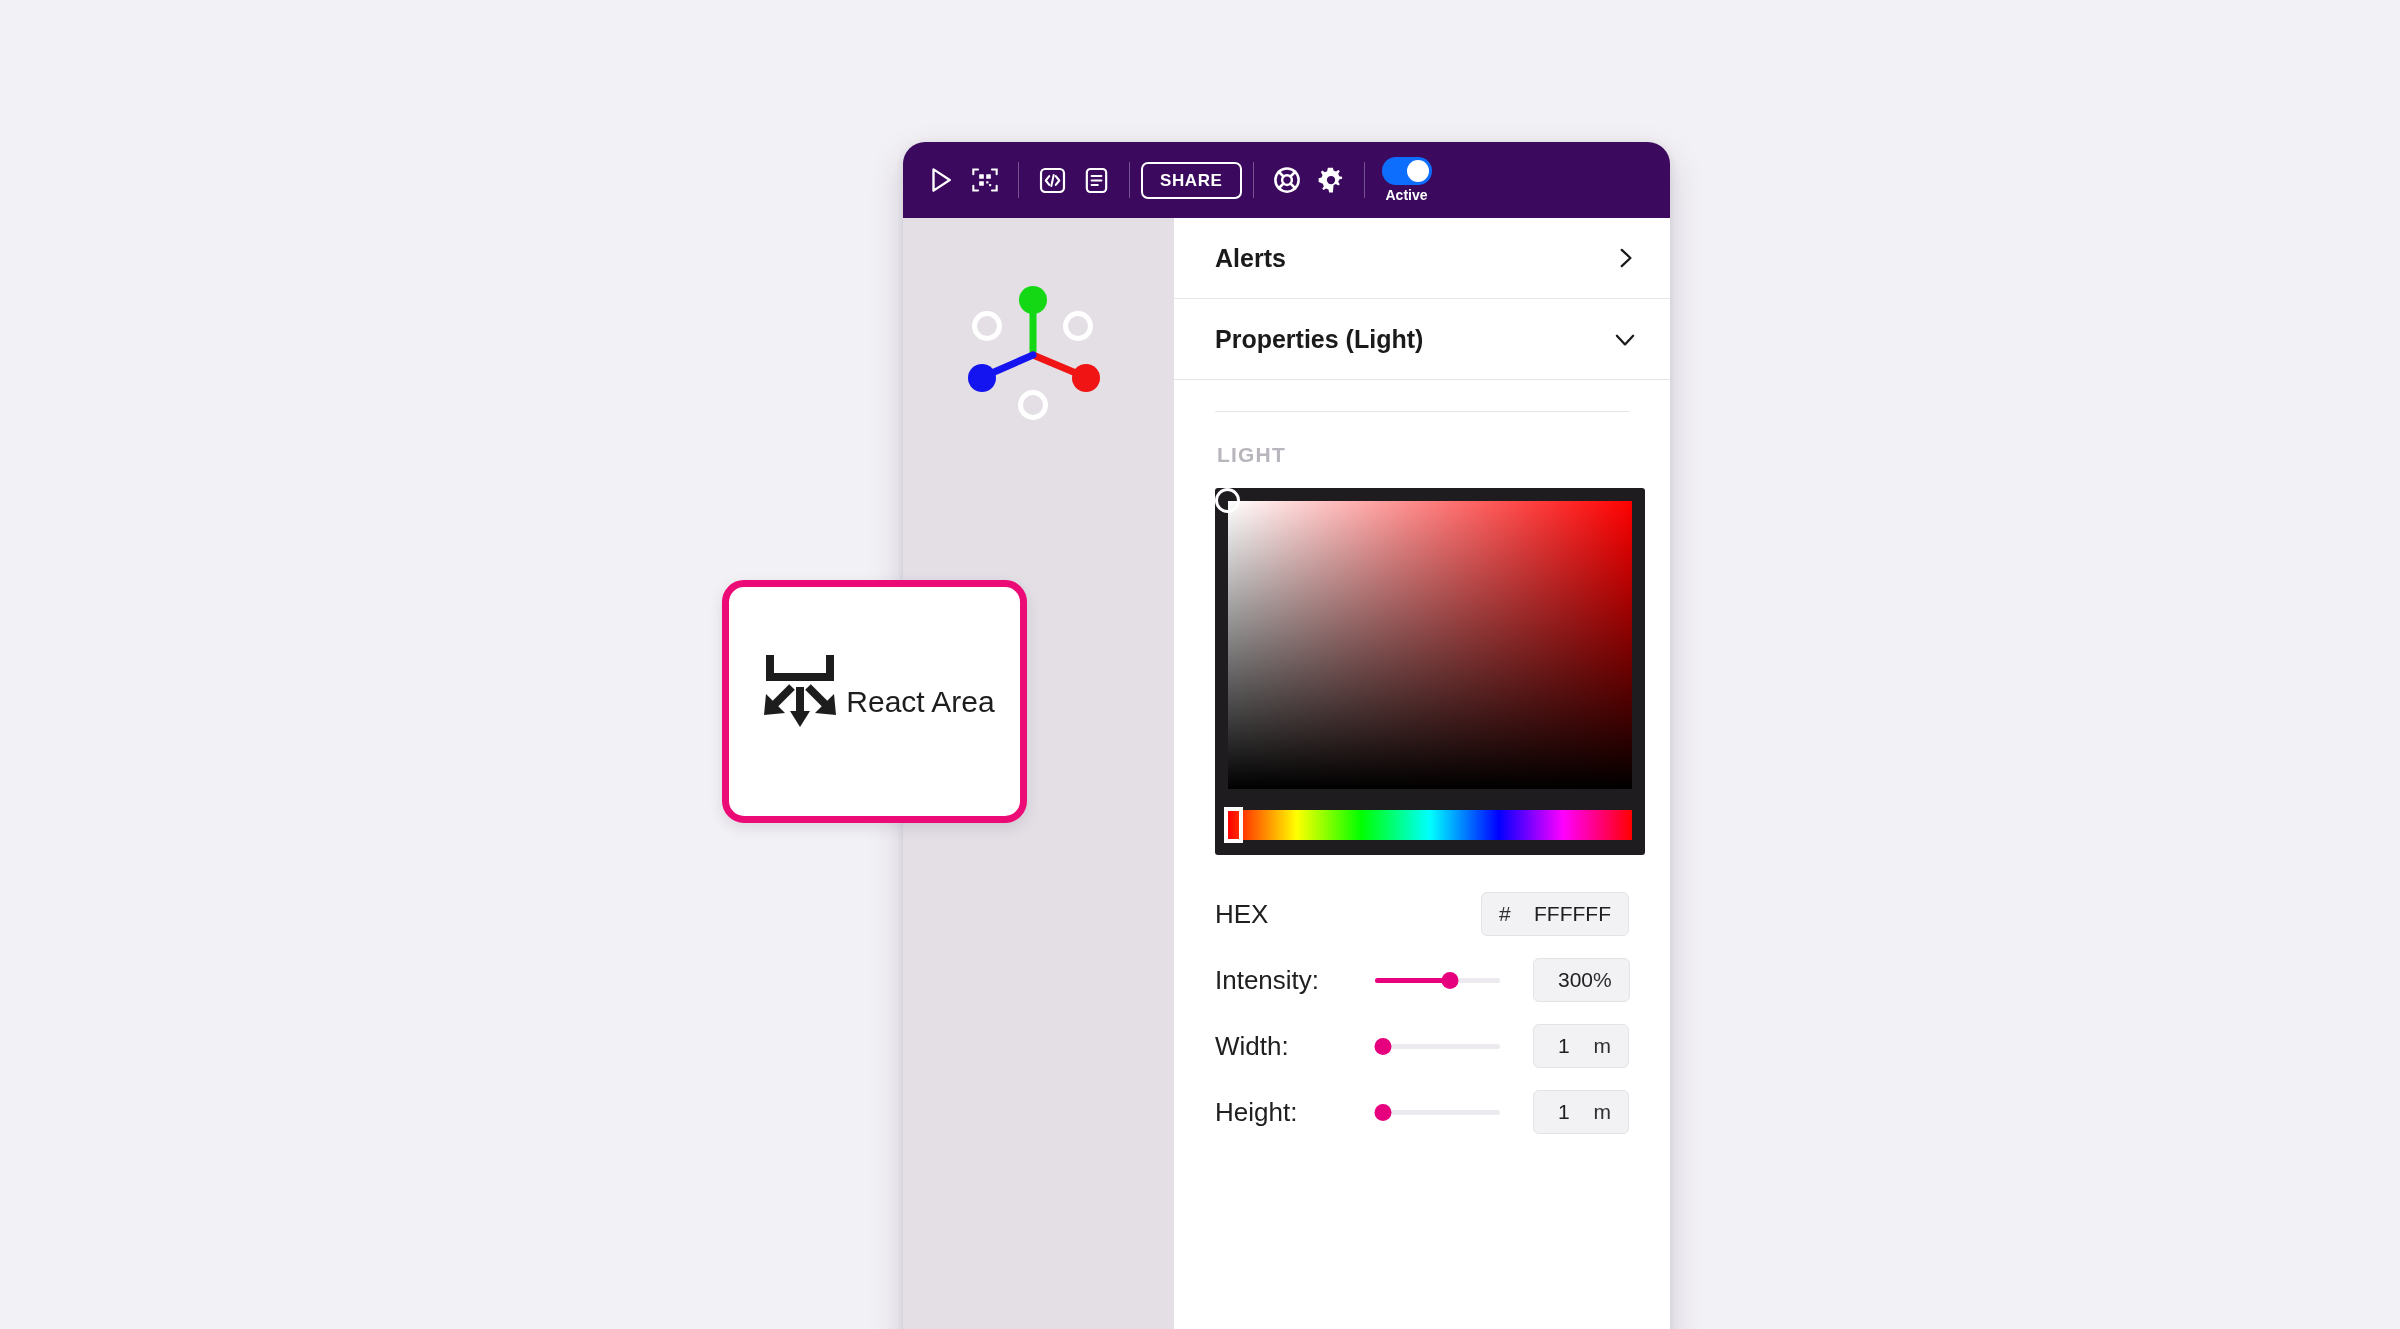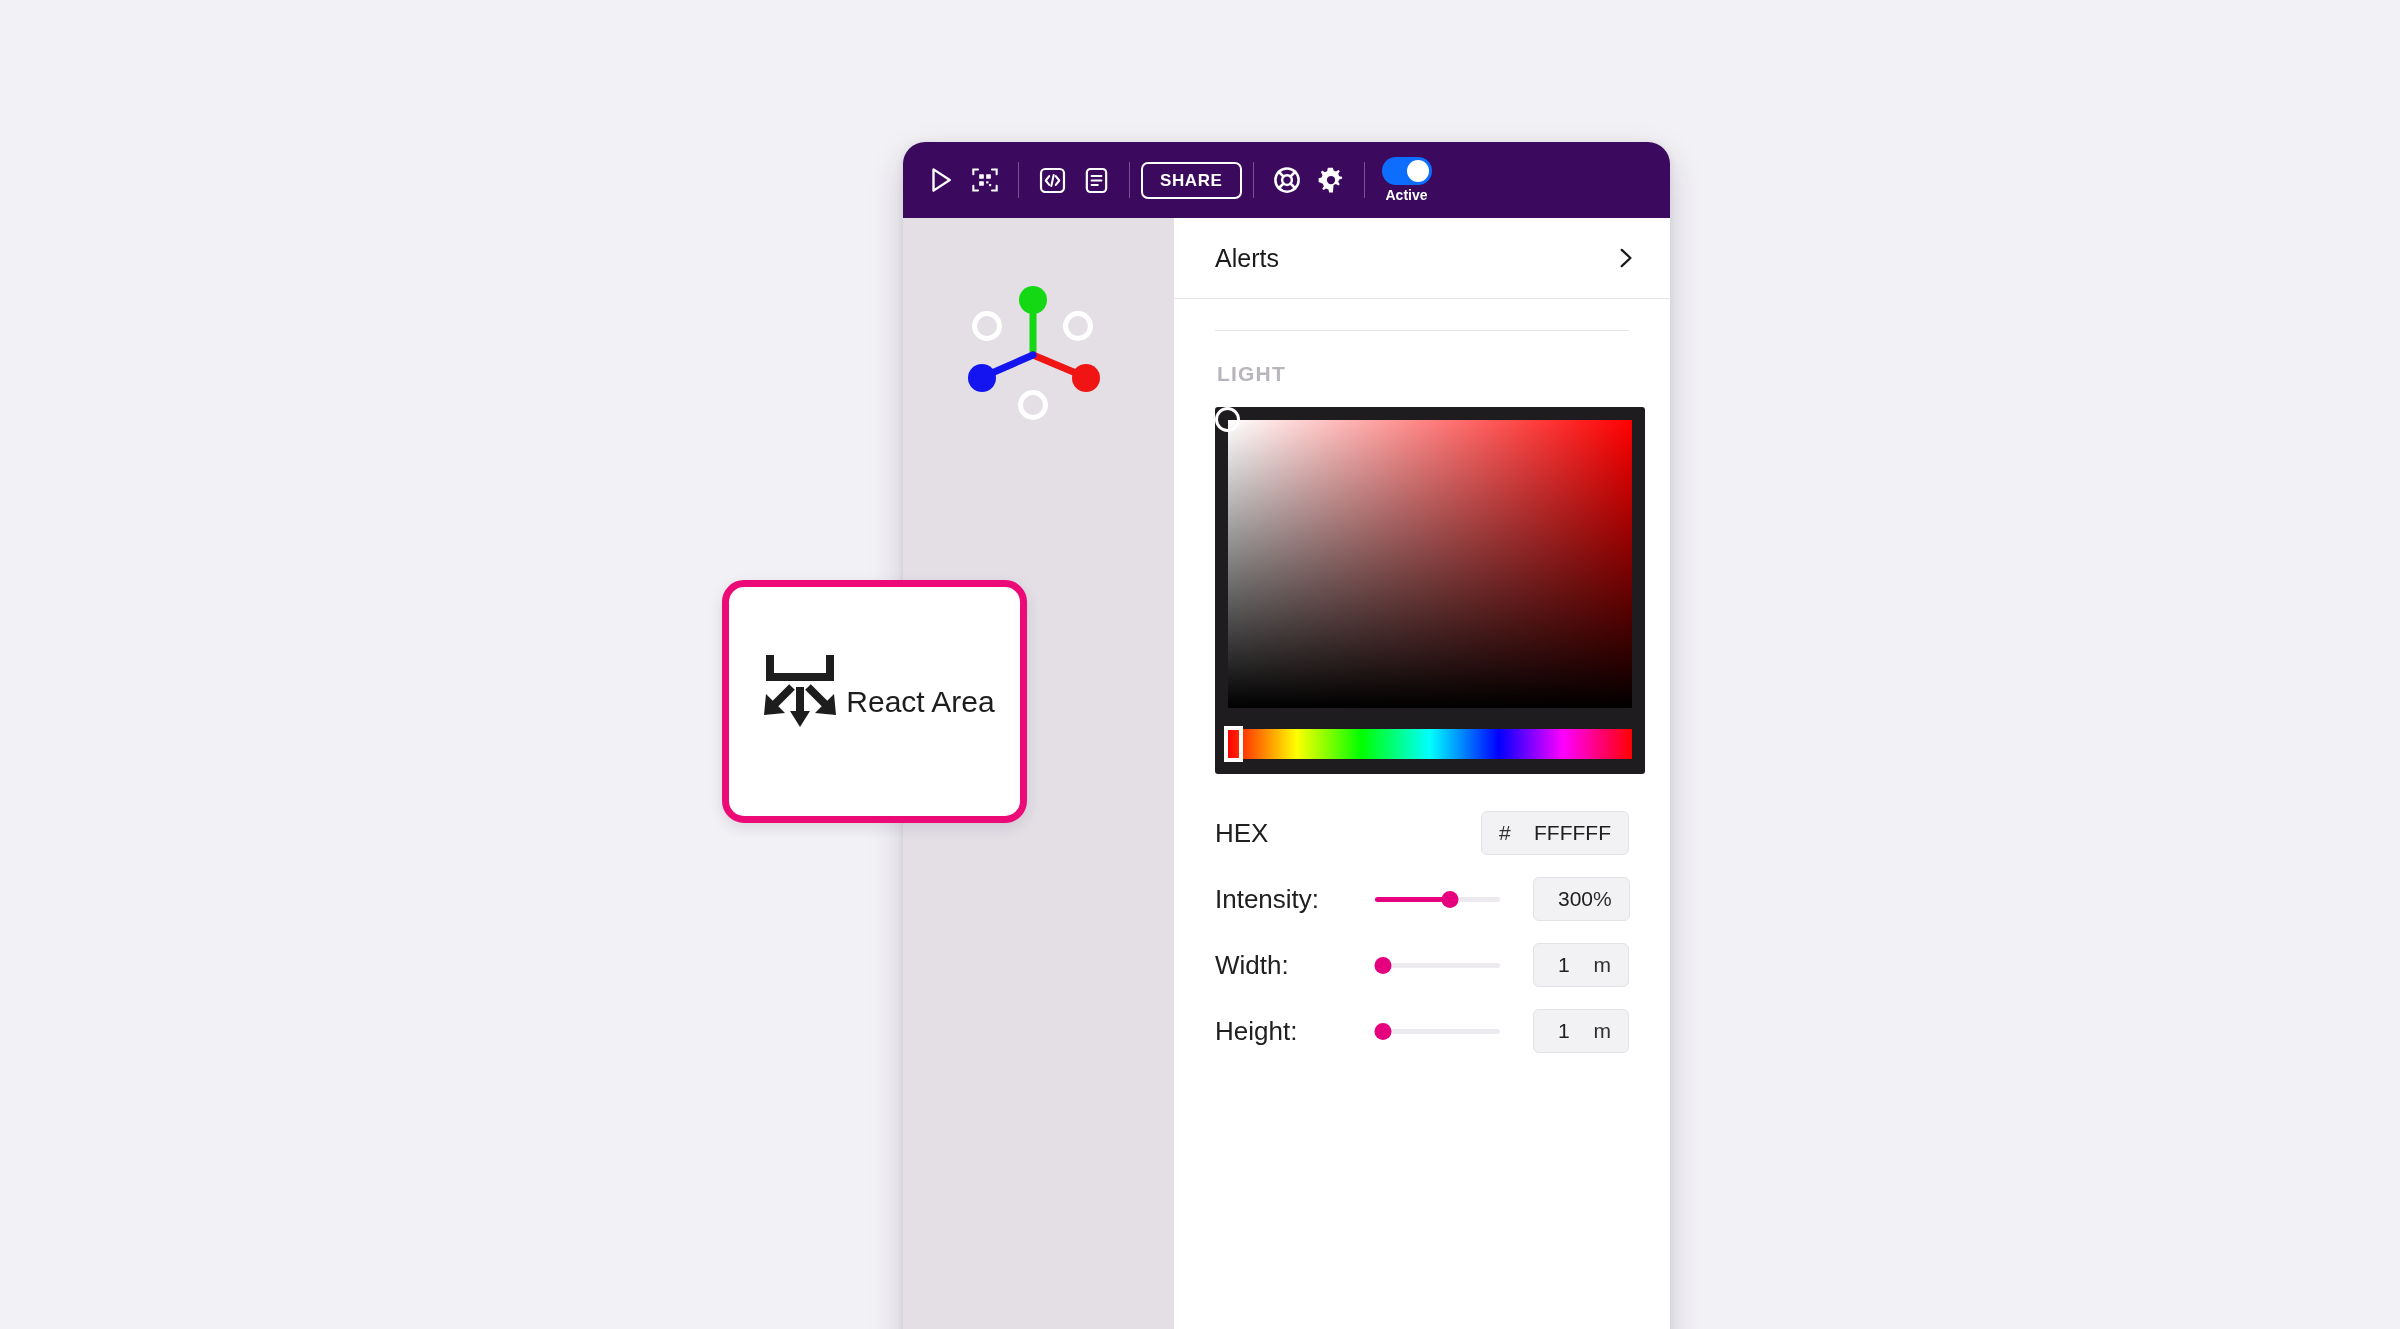--- a/index.html
+++ b/index.html
@@ -114,21 +114,21 @@
     height: 81px;
     display: flex;
     align-items: center;
     justify-content: space-between;
     padding: 0 32px 0 41px;
     border-bottom: 1px solid #e7e5e9;
     cursor: pointer;
   }
   .accordion-title {
     font-size: 25px;
-    font-weight: normal;
+    font-weight: bold;
     color: #1a1a1a;
   }
   .chev { width: 26px; height: 26px; flex: 0 0 auto; }
 
   #section-inner { padding: 0 41px; }
   #inset-divider {
     height: 1px;
     background: #e7e5e9;
     margin: 31px 0 0 0;
   }
@@ -373,20 +373,26 @@
 
     <div id="properties-panel">
 
       <div class="accordion-row">
         <span class="accordion-title">Alerts</span>
         <svg class="chev" viewBox="0 0 24 24">
           <path d="M9 4.5 L17 12 L9 19.5" fill="none" stroke="#1a1a1a" stroke-width="2.1" stroke-linecap="round" stroke-linejoin="round"></path>
         </svg>
       </div>
 
+      <div class="accordion-row">
+        <span class="accordion-title">Properties (Light)</span>
+        <svg class="chev" viewBox="0 0 24 24">
+          <path d="M4.5 9 L12 17 L19.5 9" fill="none" stroke="#1a1a1a" stroke-width="2.1" stroke-linecap="round" stroke-linejoin="round"></path>
+        </svg>
+      </div>
 
       <div id="section-inner">
         <div id="inset-divider"></div>
 
         <div id="light-section-label">LIGHT</div>
 
         <div id="color-picker">
           <div id="sv-area">
             <div id="sv-handle"></div>
           </div>

